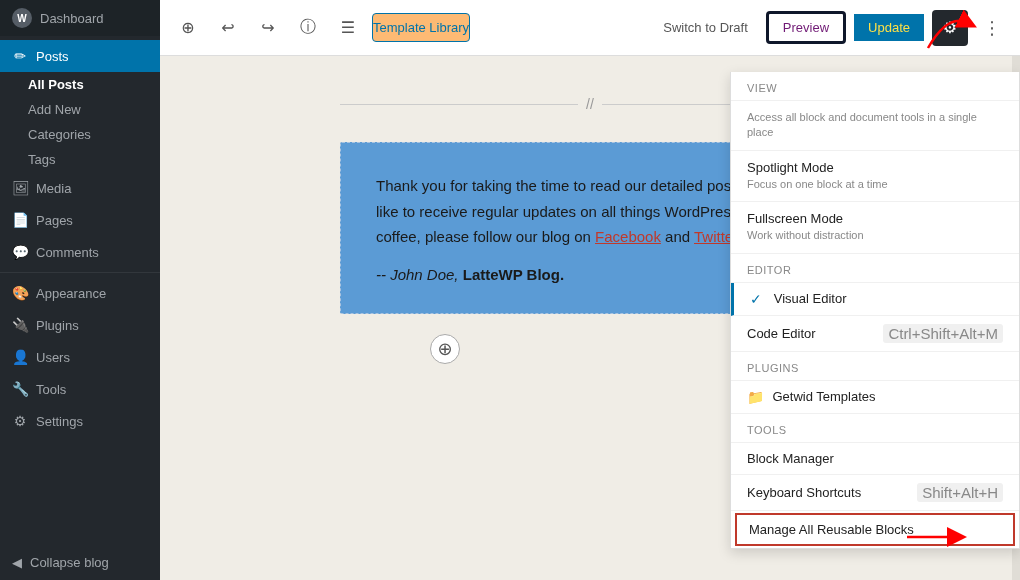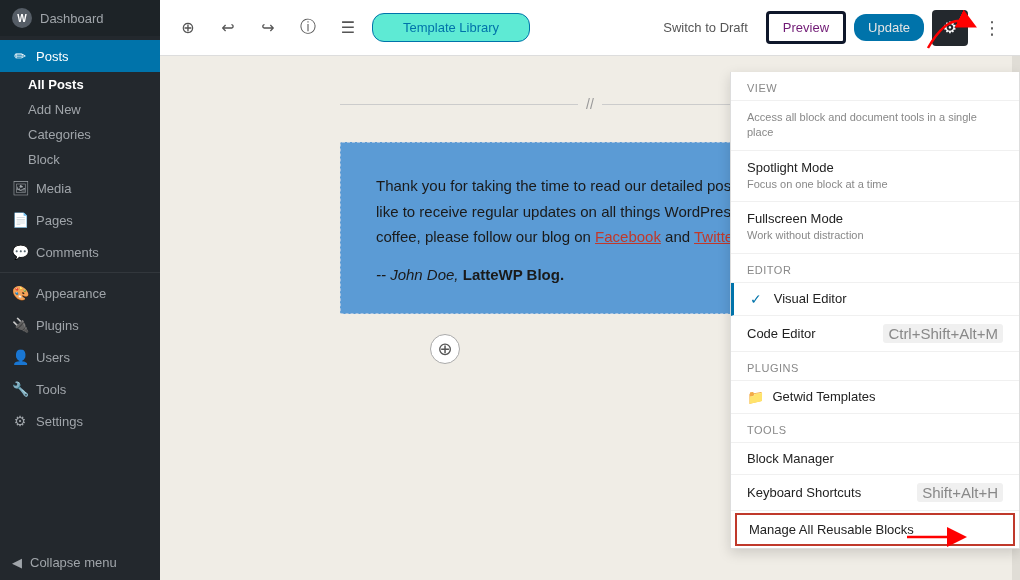--- a/index.html
+++ b/index.html
@@ -84,23 +84,23 @@
       width: 32px; height: 32px;
       border: none; background: none;
       cursor: pointer;
       border-radius: 4px;
       display: flex; align-items: center; justify-content: center;
       color: #555; font-size: 16px;
     }
     .template-library-btn {
       border: 1px solid #0073aa;
       color: #0073aa;
-      background: #5eead4;
-      padding: 6px 30px;
-      border-radius: 12px;
+      background: #fdba74;
+      padding: 6px 0;
+      border-radius: 4px;
       cursor: pointer;
       font-size: 13px;
       font-weight: 500;
     }
     .toolbar-spacer { flex: 1; }
     .switch-draft-btn {
       background: none; border: none;
       color: #555; cursor: pointer; font-size: 13px;
       padding: 6px 10px;
     }
@@ -108,24 +108,24 @@
       border: 3px solid #0f172a;
       background: #fff;
       color: #701a75;
       padding: 6px 14px;
       border-radius: 4px;
       cursor: pointer;
       font-size: 13px;
     }
     .update-btn {
       background: #0073aa;
-      color: #e5e5e5;
+      color: #fde047;
       border: none;
       padding: 6px 14px;
-      border-radius: 12px;
+      border-radius: 0;
       cursor: pointer;
       font-size: 13px;
     }
     .settings-btn {
       width: 36px; height: 36px;
       background: #23282d;
       color: #fff; border: none;
       border-radius: 4px;
       cursor: pointer;
       display: flex; align-items: center; justify-content: center;
@@ -298,21 +298,21 @@
   <div class="sidebar-section">
 
     <div class="sidebar-item active-parent">
       <span class="sidebar-icon">✏</span>
       <span>Posts</span>
     </div>
     <div class="sidebar-sub">
       <a class="sidebar-sub-item active">All Posts</a>
       <a class="sidebar-sub-item">Add New</a>
       <a class="sidebar-sub-item">Categories</a>
-      <a class="sidebar-sub-item">Block</a>
+      <a class="sidebar-sub-item">Tags</a>
     </div>
 
     <div class="sidebar-item">
       <span class="sidebar-icon">🖼</span>
       <span>Media</span>
     </div>
     <div class="sidebar-item">
       <span class="sidebar-icon">📄</span>
       <span>Pages</span>
     </div>
@@ -338,21 +338,21 @@
       <span>Tools</span>
     </div>
     <div class="sidebar-item">
       <span class="sidebar-icon">⚙</span>
       <span>Settings</span>
     </div>
   </div>
 
   <div class="collapse-menu">
     <span>◀</span>
-    <span>Collapse menu</span>
+    <span>Collapse blog</span>
   </div>
 </div>
 
 <div class="main-area">
 
   <div class="top-toolbar">
     <button class="toolbar-icon-btn">⊕</button>
     <button class="toolbar-icon-btn">↩</button>
     <button class="toolbar-icon-btn">↪</button>
     <button class="toolbar-icon-btn">ⓘ</button>

